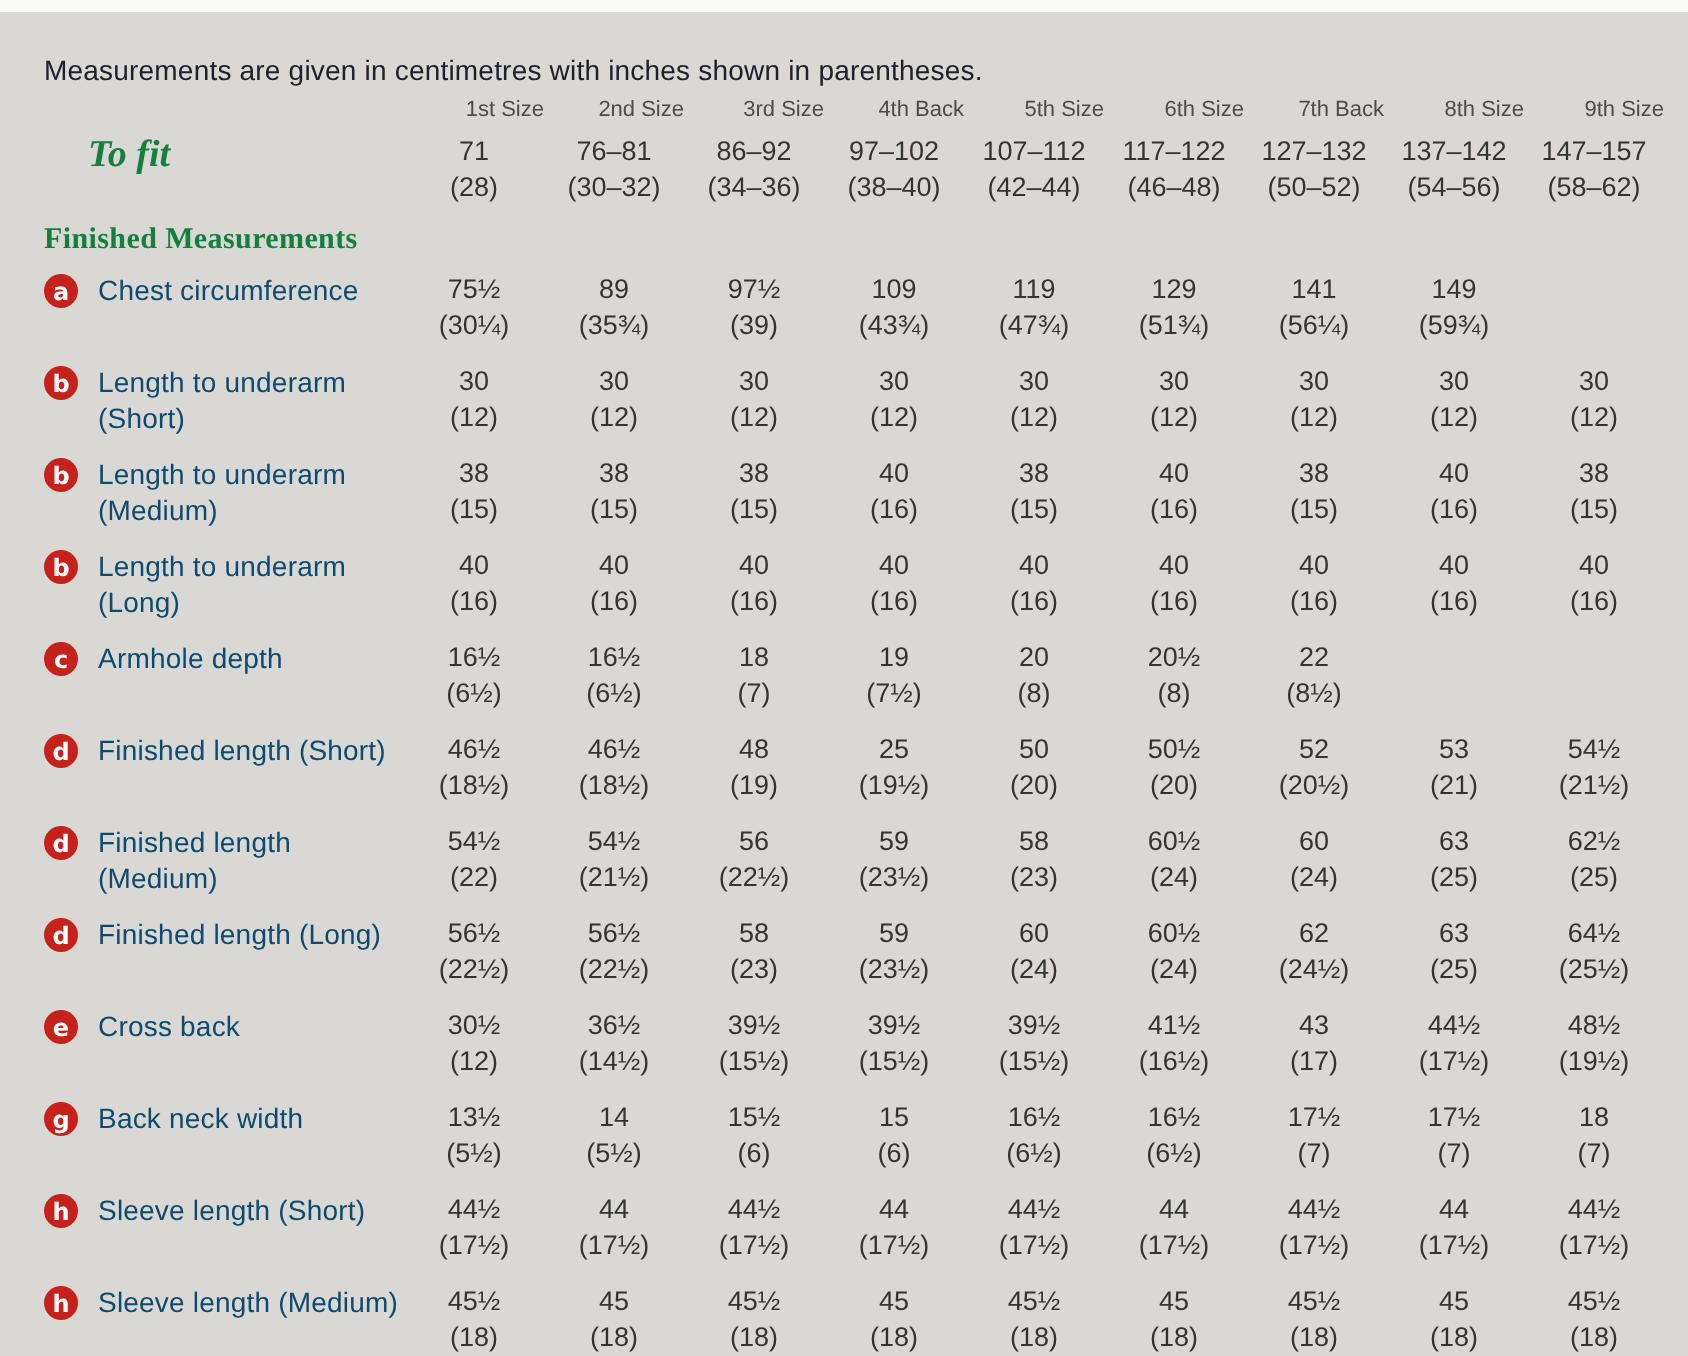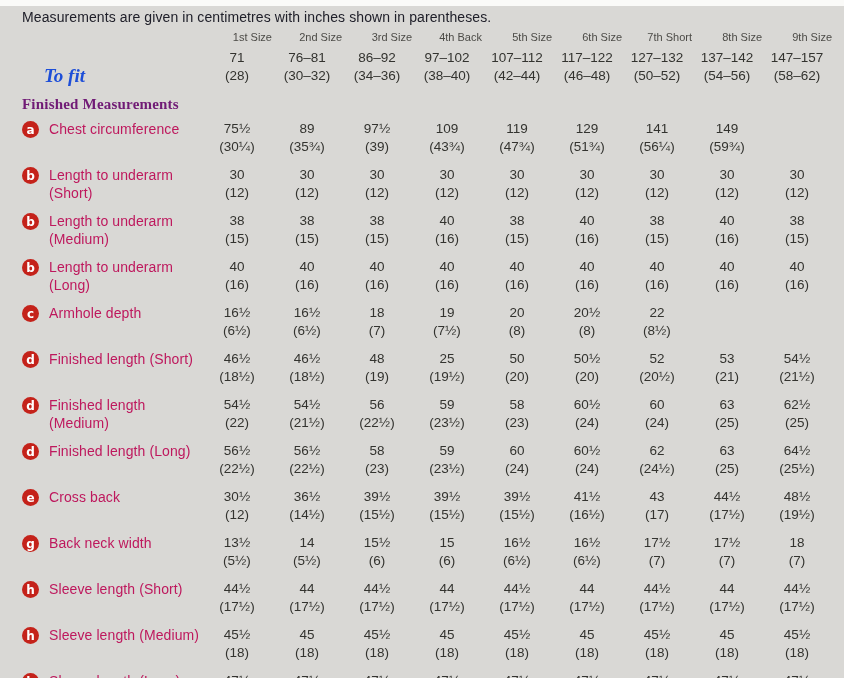--- a/index.html
+++ b/index.html
@@ -6,40 +6,39 @@
   body{
     width:844px;height:678px;
     background:#d9d8d5;
     font-family:"Liberation Sans",sans-serif;
     color:#2e2e2a;
     overflow:hidden;
   }
   .topstrip{height:6px;background:#fafaf8;}
   .page{padding:0 12px 0 20px;box-sizing:border-box;width:844px;}
   .intro{
-    margin:3px 0 4px 2px;
+    margin:21px 0 4px 2px;
     font-size:14px;color:#20202a;letter-spacing:.1px;
   }
   .grid{
     display:grid;
     grid-template-columns:182px repeat(9,1fr);
     align-items:start;
   }
   .cell{min-width:0;}
   .size-header{
     text-align:right;font-size:11px;color:#4c4b47;
     padding-top:2px;
   }
   .tofit-row{margin-top:6px;}
   .tofit-label{
     font-family:"Liberation Serif",serif;
     font-style:italic;font-weight:bold;
-    font-size:19px;color:#1d4ed8;
+    font-size:19px;color:#15803d;
     padding-left:24px;
-    margin-top:16px;
   }
   .val{
     text-align:center;font-size:13.5px;line-height:18px;color:#33332f;
     white-space:nowrap;
   }
   .section{
     font-family:"Liberation Serif",serif;
     font-size:15px;font-weight:bold;
     margin:9px 0 7px 2px;
     letter-spacing:.2px;
@@ -51,40 +50,40 @@
   }
   .badge{
     flex:0 0 auto;
     width:17px;height:17px;border-radius:50%;
     display:inline-flex;align-items:center;justify-content:center;
     color:#fff;font-size:12px;font-weight:bold;
     margin-top:1px;
     font-family:"DejaVu Sans",sans-serif;
   }
   .rowlabel{
-    font-size:14px;line-height:18px;color:#be185d;letter-spacing:.1px;
+    font-size:14px;line-height:18px;color:#0c4a6e;letter-spacing:.1px;
   }
 </style>
 </head>
 <body>
 
 <div class="topstrip"></div>
 <div class="page">
 
   <p class="intro">Measurements are given in centimetres with inches shown in parentheses.</p>
 
   <div class="grid" id="header-row">
     <div class="cell"></div>
   <div class="cell size-header">1st Size</div>
       <div class="cell size-header">2nd Size</div>
       <div class="cell size-header">3rd Size</div>
       <div class="cell size-header">4th Back</div>
       <div class="cell size-header">5th Size</div>
       <div class="cell size-header">6th Size</div>
-      <div class="cell size-header">7th Short</div>
+      <div class="cell size-header">7th Back</div>
       <div class="cell size-header">8th Size</div>
       <div class="cell size-header">9th Size</div>
     </div>
 
   <div class="grid tofit-row" id="tofit-row">
     <div class="cell tofit-label">To fit</div>
   <div class="cell val">
         <div>71</div>
         <div>(28)</div>
       </div>
@@ -115,21 +114,21 @@
       <div class="cell val">
         <div>137–142</div>
         <div>(54–56)</div>
       </div>
       <div class="cell val">
         <div>147–157</div>
         <div>(58–62)</div>
       </div>
     </div>
 
-  <h2 class="section" style="color: #701a75;">Finished Measurements</h2>
+  <h2 class="section" style="color: #15803d;">Finished Measurements</h2>
 
   <div id="rows">
       <div class="grid row">
         <div class="cell label-cell">
           <span class="badge" style="background: rgb(196, 34, 26);">a</span>
           <span class="rowlabel">Chest circumference</span>
         </div>
         <div class="cell val">
           <div>75½</div>
           <div>(30¼)</div>

